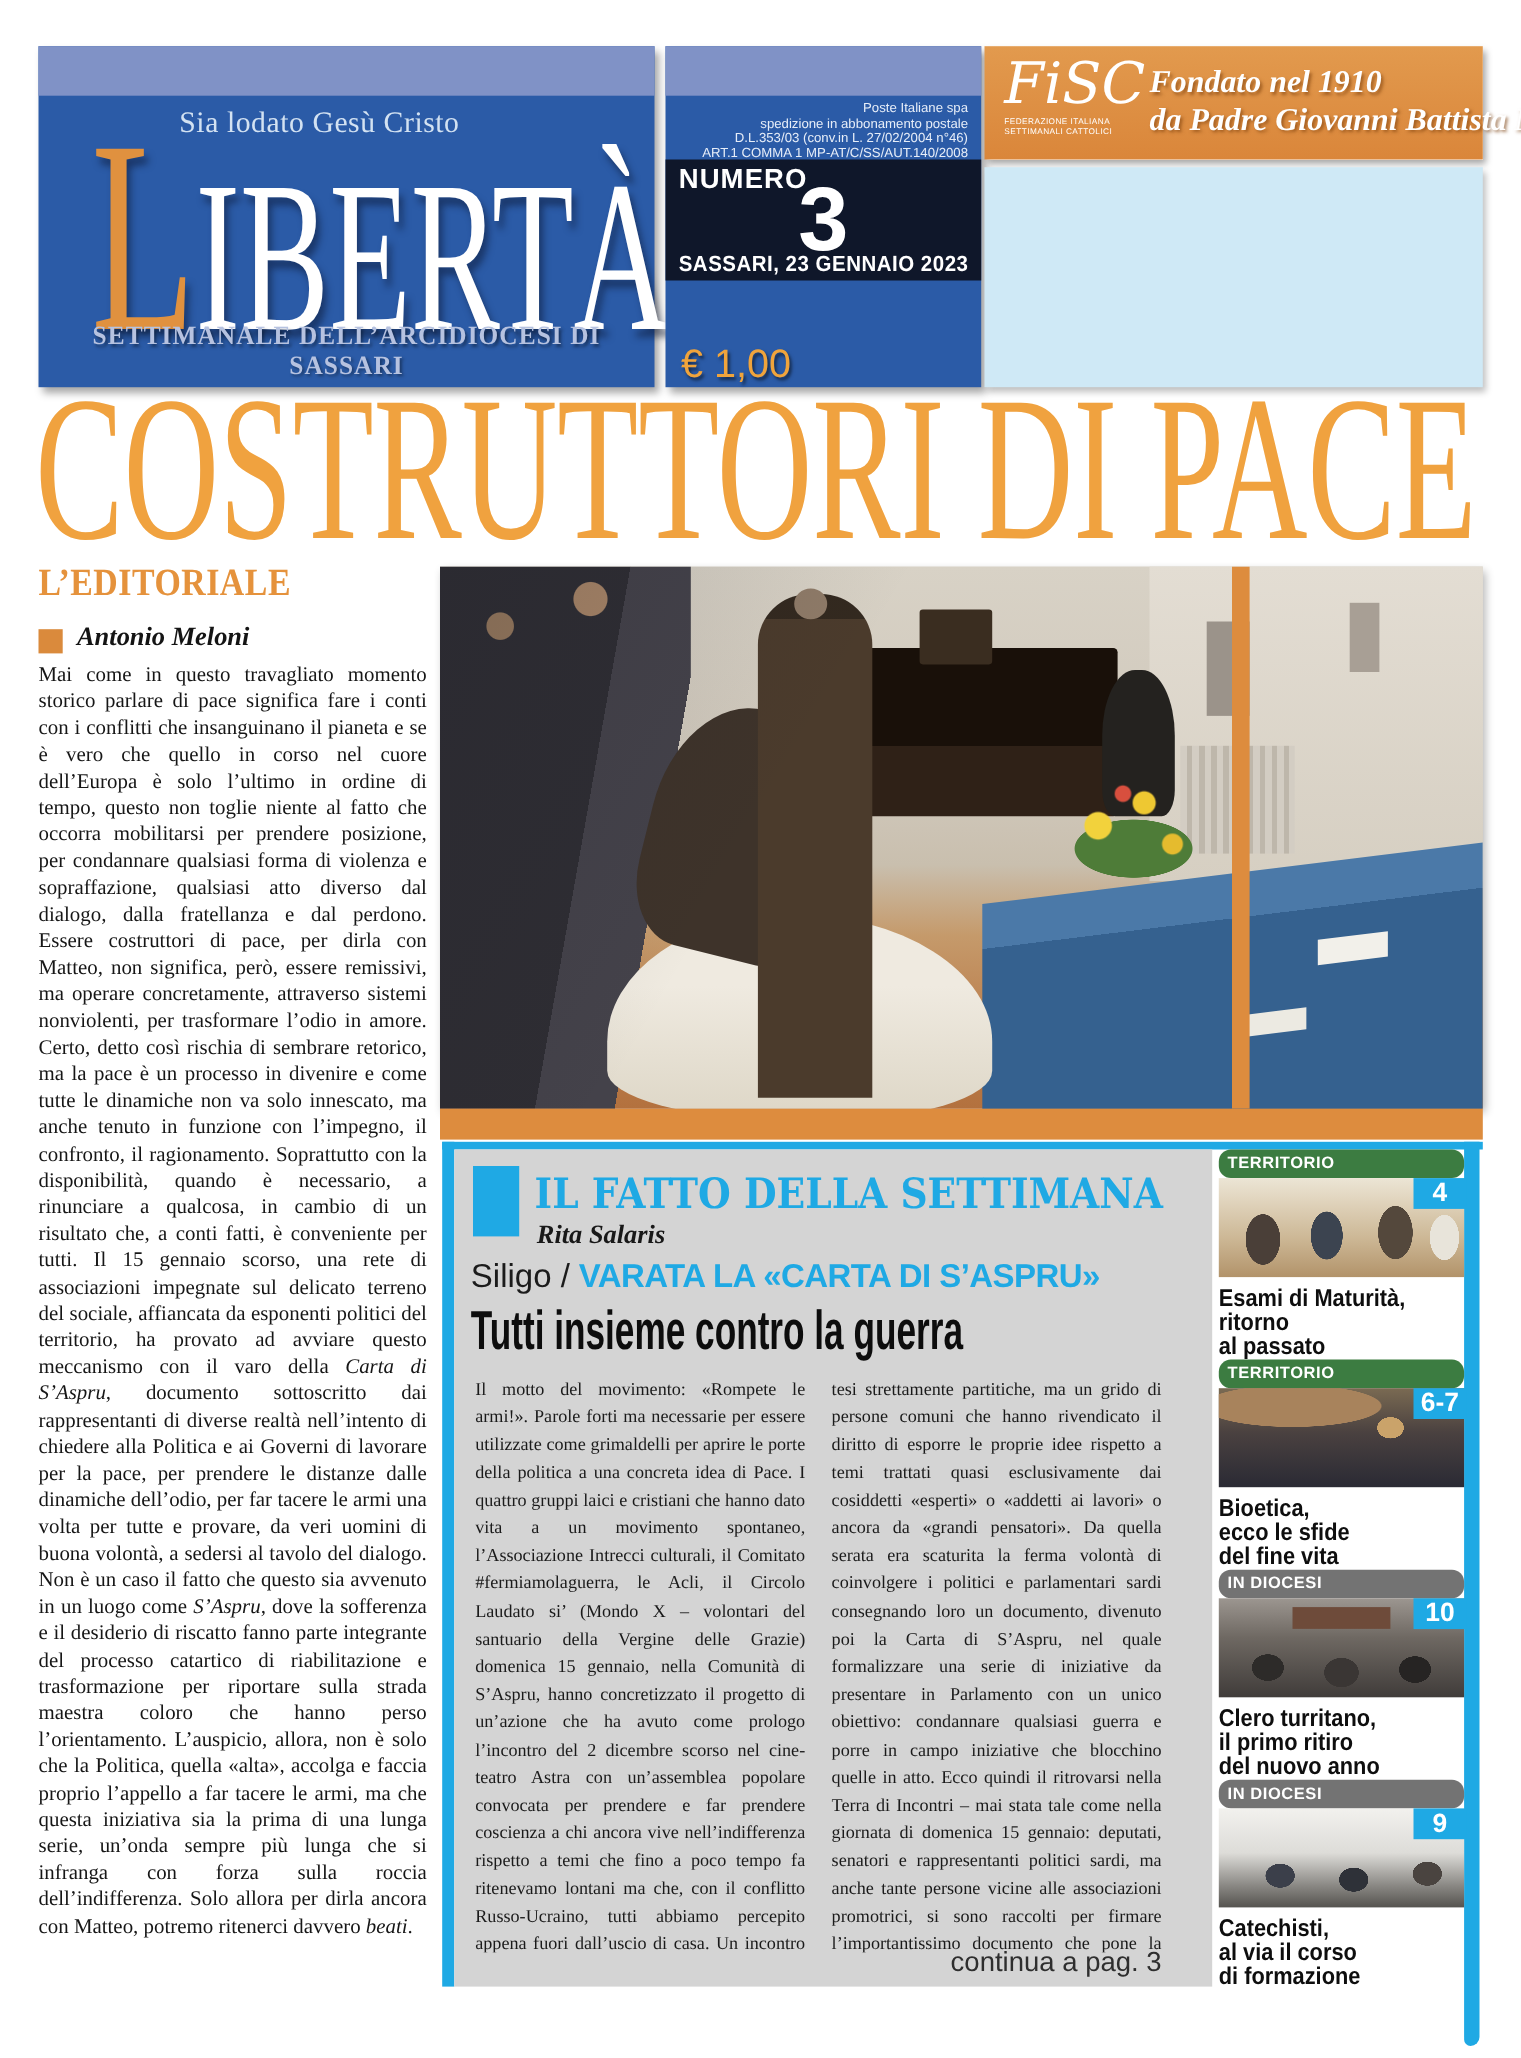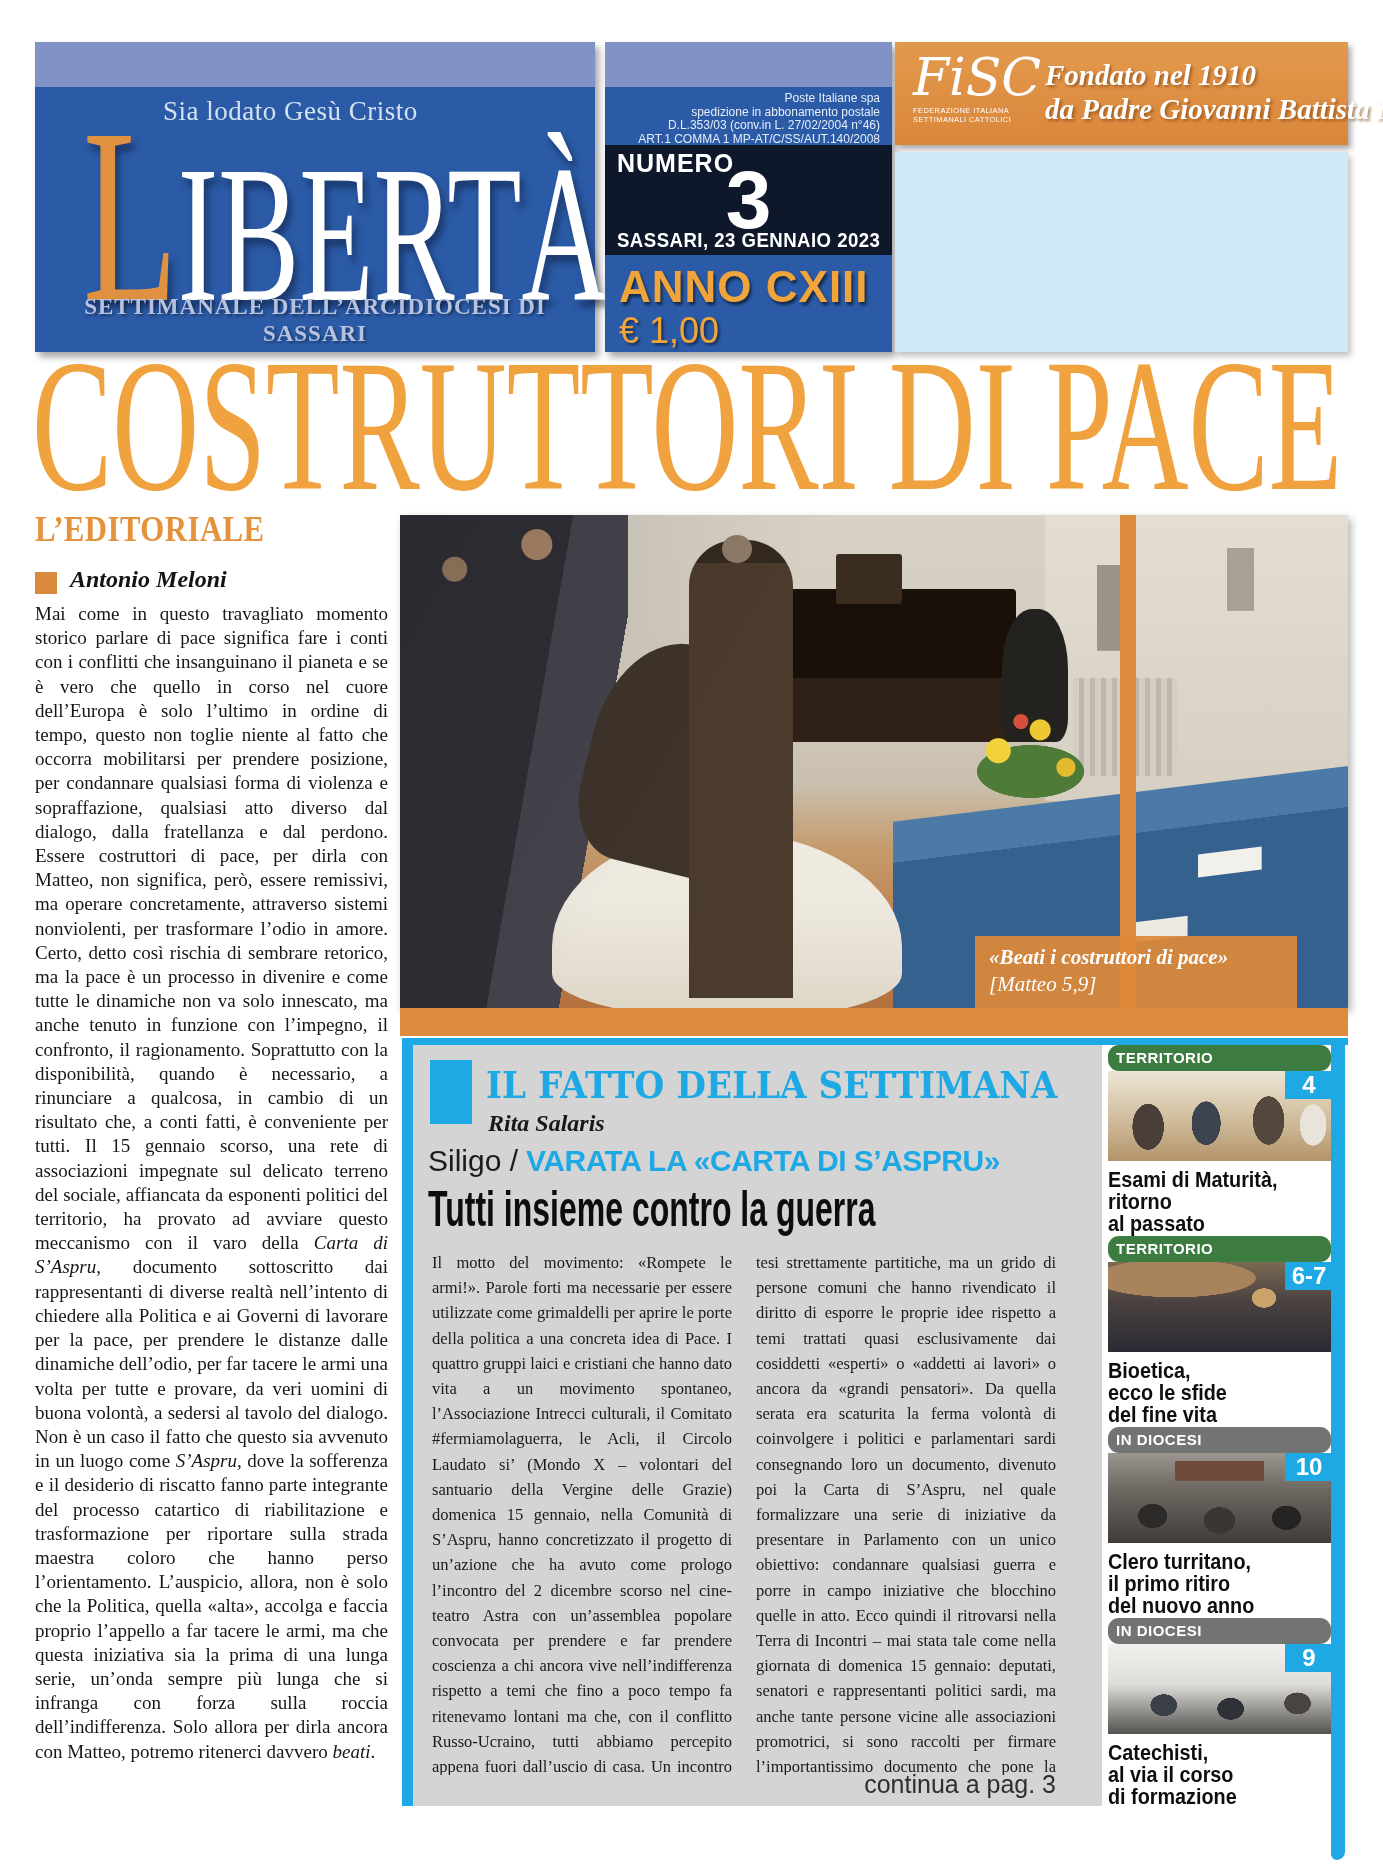--- a/index.html
+++ b/index.html
@@ -196,21 +196,20 @@
     </div>
 
     <div class="abs mast-mid">
       <div class="abs mast-strip"></div>
       <div class="abs postal">Poste Italiane spa<br>spedizione in abbonamento postale<br>D.L.353/03 (conv.in L. 27/02/2004 n°46)<br>ART.1 COMMA 1 MP-AT/C/SS/AUT.140/2008</div>
       <div class="abs numero-panel">
         <div class="abs numero-label">NUMERO</div>
         <div class="abs numero-value">3</div>
         <div class="abs date-line">SASSARI, 23 GENNAIO 2023</div>
       </div>
-      <div class="abs anno">ANNO CXIII</div>
       <div class="abs price">€ 1,00</div>
     </div>
 
     <div class="abs mast-orange">
       <div class="abs fisc">
         <div class="fisc-acronym">FiSC</div>
         <div class="fisc-sub">FEDERAZIONE ITALIANA</div>
         <div class="fisc-sub">SETTIMANALI CATTOLICI</div>
       </div>
       <div class="abs founded">
@@ -238,24 +237,20 @@
     <div class="ph-stand"></div>
     <div class="ph-pianist"></div>
     <div class="ph-tables"></div>
     <div class="ph-flowers"></div>
     <div class="ph-lace"></div>
     <div class="ph-friar-bend"></div>
     <div class="ph-friar-tall"></div>
     <div class="ph-shade"></div>
     <div class="ph-strip"></div>
   </figure>
-  <div class="abs photo-caption">
-    <div class="c1">«Beati i costruttori di pace»</div>
-    <div class="c2">[Matteo 5,9]</div>
-  </div>
   <div class="abs photo-band"></div>
 
   <div class="abs cyan-rule"></div>
   <section>
     <div class="abs fact-border"></div>
     <div class="abs fact-bg"></div>
     <div class="abs kicker-sq"></div>
     <div class="abs kicker">IL FATTO DELLA SETTIMANA</div>
     <div class="abs fact-author">Rita Salaris</div>
     <div class="abs siligo-line">

